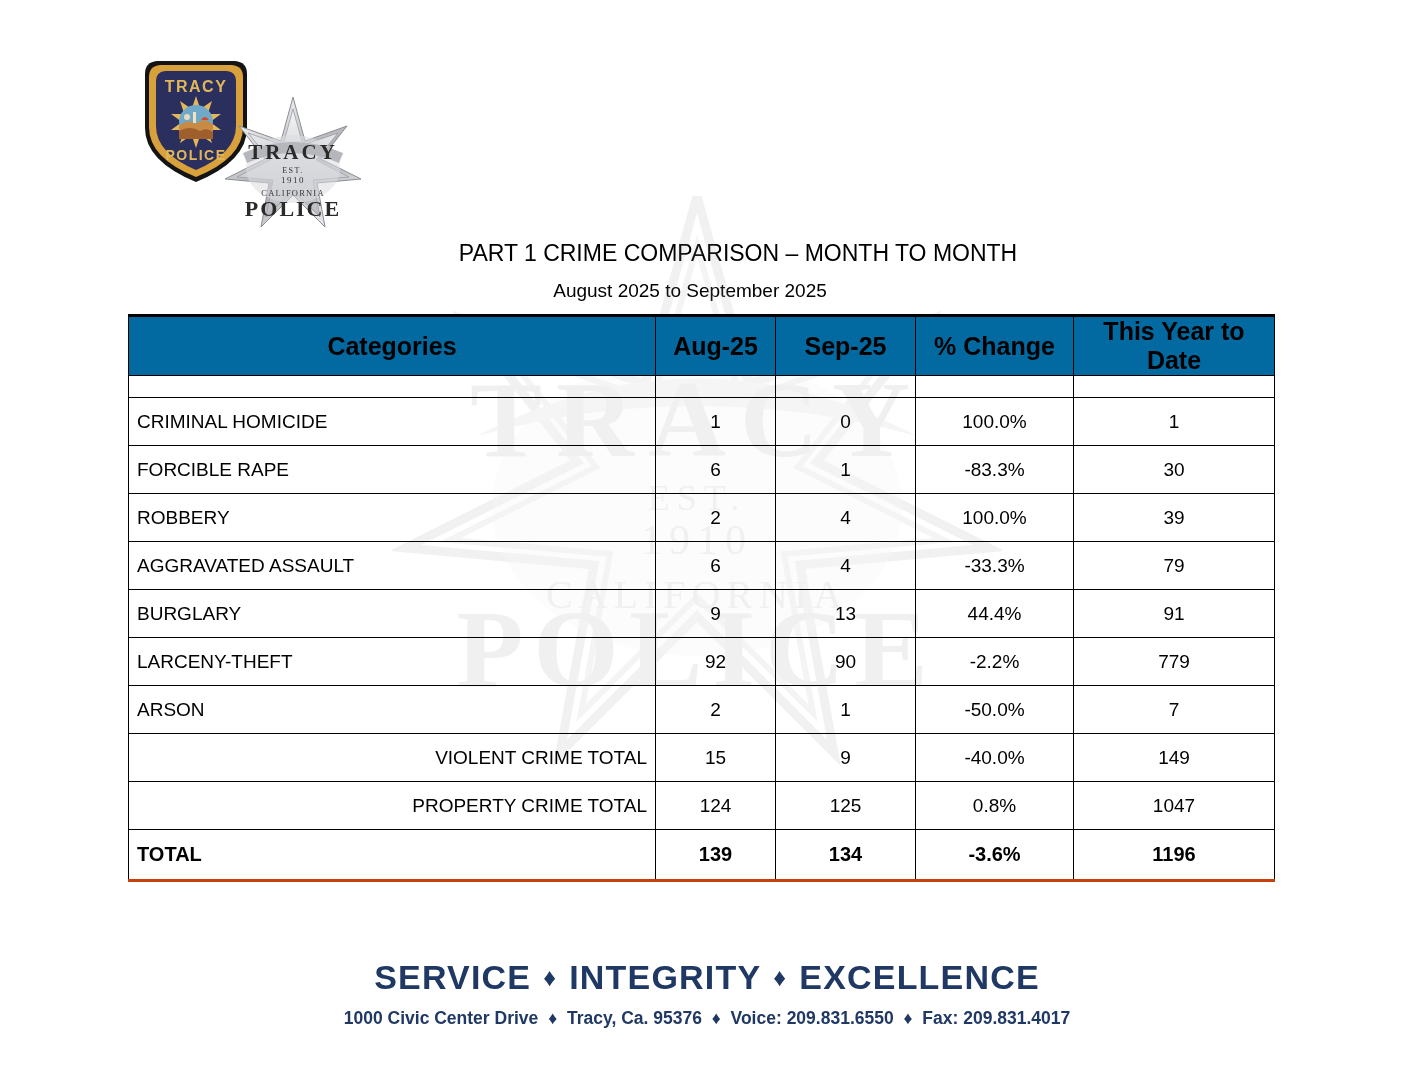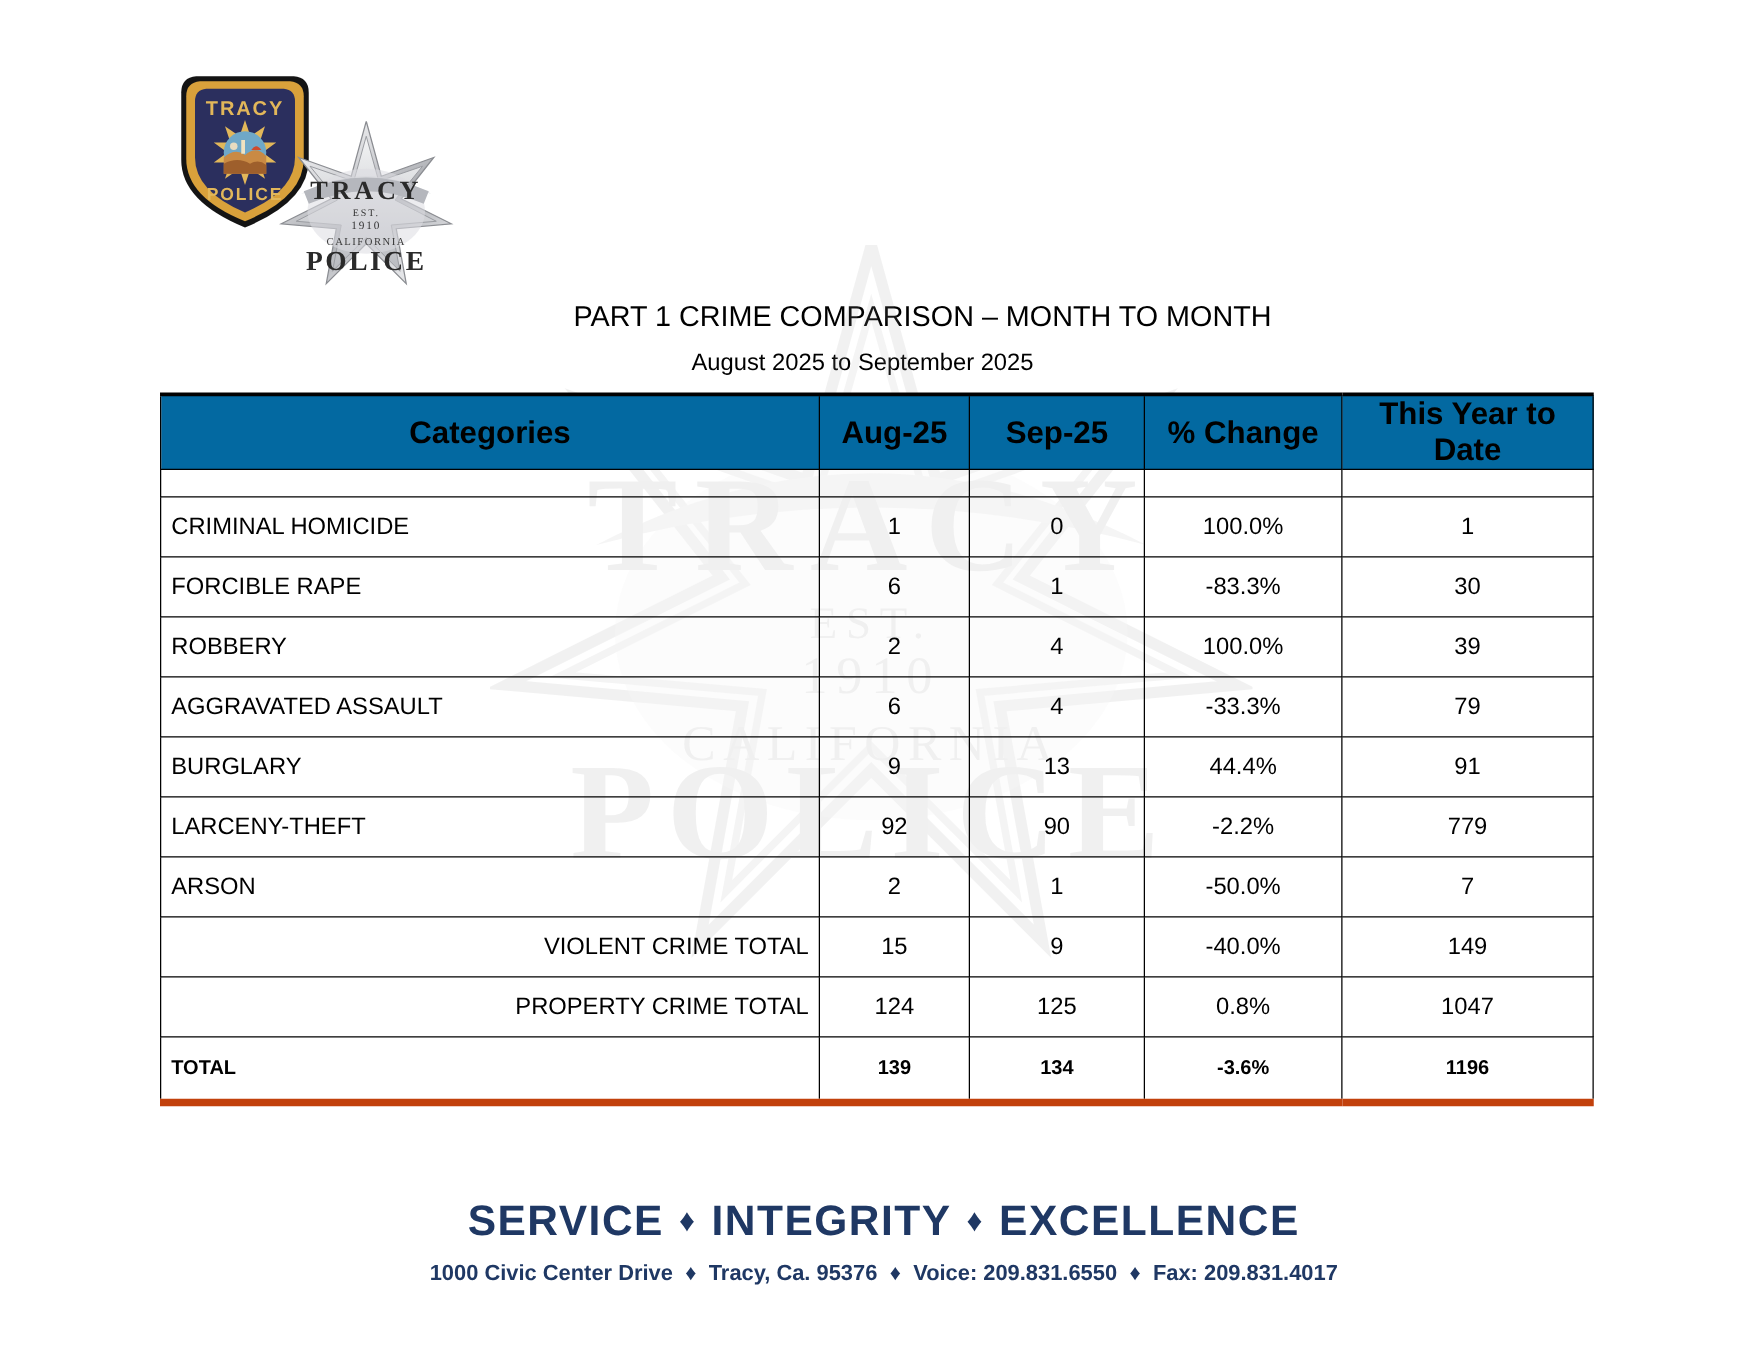--- a/index.html
+++ b/index.html
@@ -159,22 +159,22 @@
     height: 21px;
     padding: 0;
   }
   tr.data-row td { height: 47px; vertical-align: middle; }
   td.cat { text-align: left; }
   td.cat-right { text-align: right; padding-right: 4px; }
   td.num { text-align: center; }
   tr.total-row td {
     height: 49px;
     font-weight: bold;
-    font-size: 16px;
-    border-bottom: 6px solid #c2410c;
+    font-size: 20px;
+    border-bottom: 3px solid #c2410c;
     vertical-align: middle;
   }
   table.crime tr.head-row th { border-top: 3px solid #000; }
   td.edge-left, th.edge-left { border-left: 3px solid #000; }
   td.edge-right, th.edge-right { border-right: 3px solid #000; }
 
   
   #footer {
     position: absolute;
     left: 3px;

